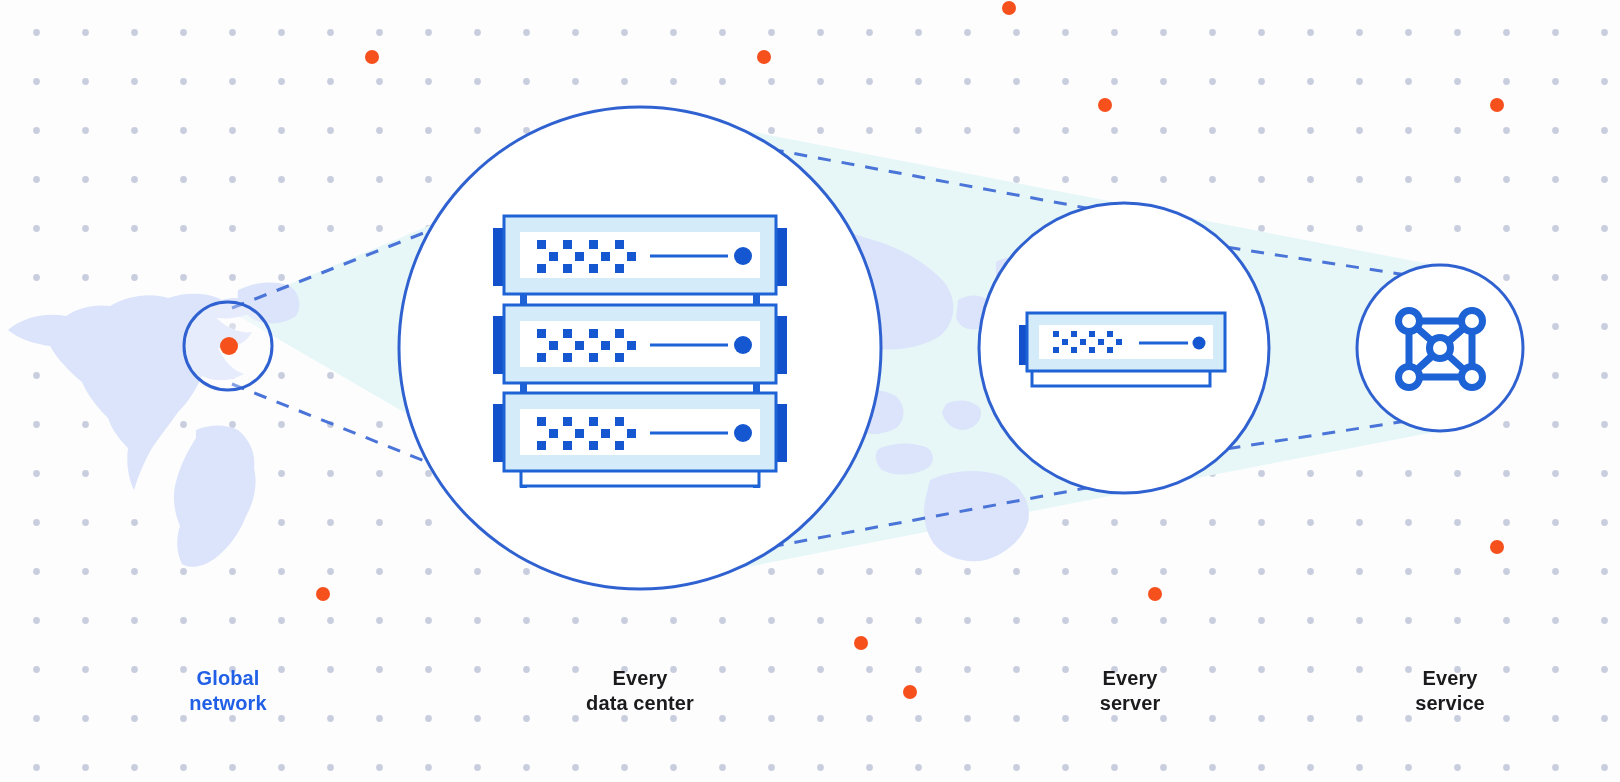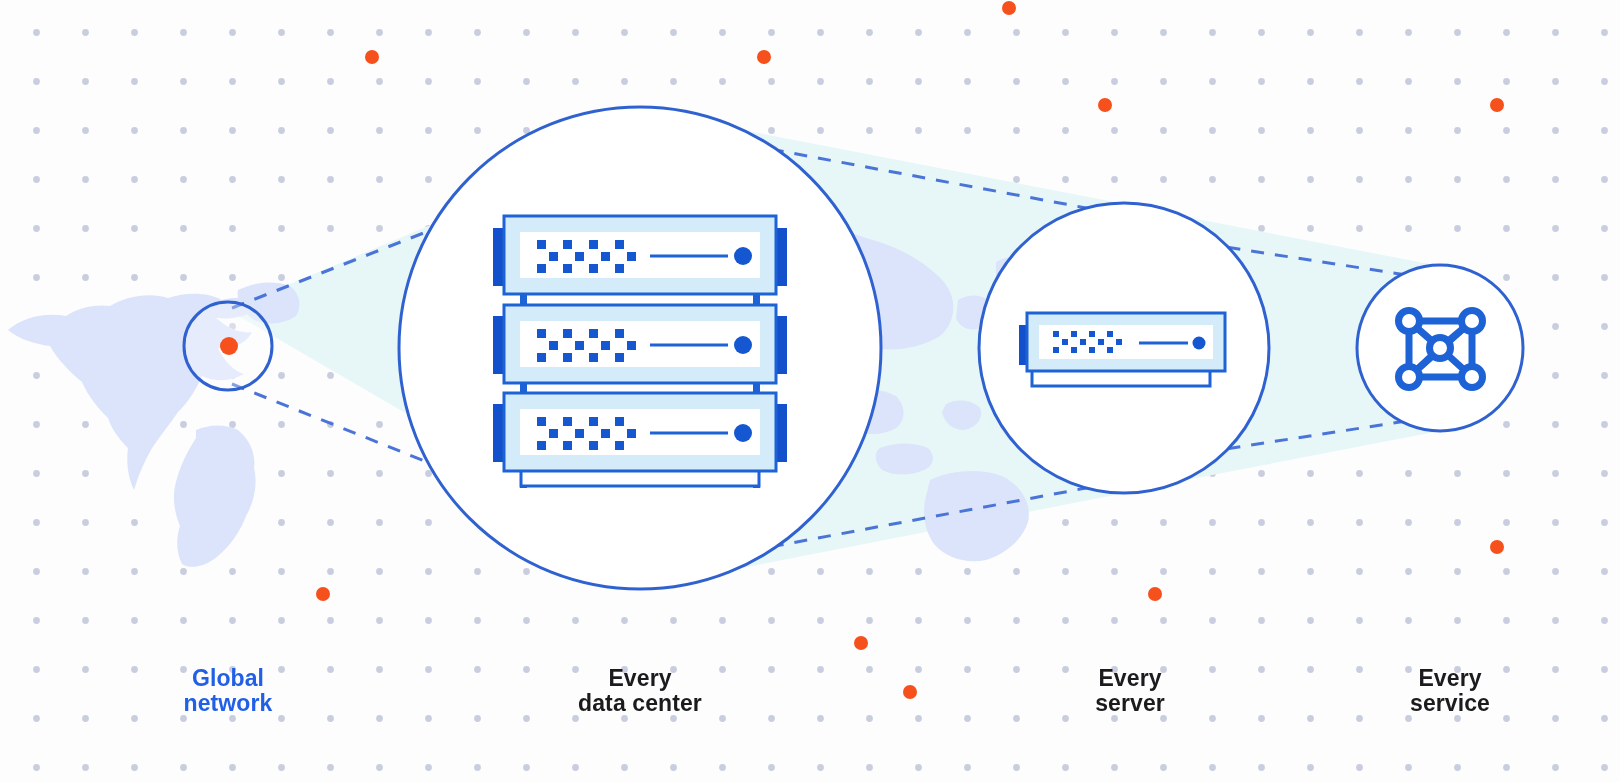--- a/index.html
+++ b/index.html
@@ -29,21 +29,21 @@
     position: absolute;
     left: 0;
     top: 0;
     width: 1620px;
     height: 782px;
     pointer-events: none;
   }
   .label {
     position: absolute;
     text-align: center;
-    font-size: 23px;
+    font-size: 20px;
     line-height: 25px;
     font-weight: 700;
     color: #1b1b1d;
     letter-spacing: 0.1px;
     white-space: pre-line;
   }
   .label.accent {
     color: #2160e6;
   }
   .label-l1 { left: 118px; top: 666px; width: 220px; }

